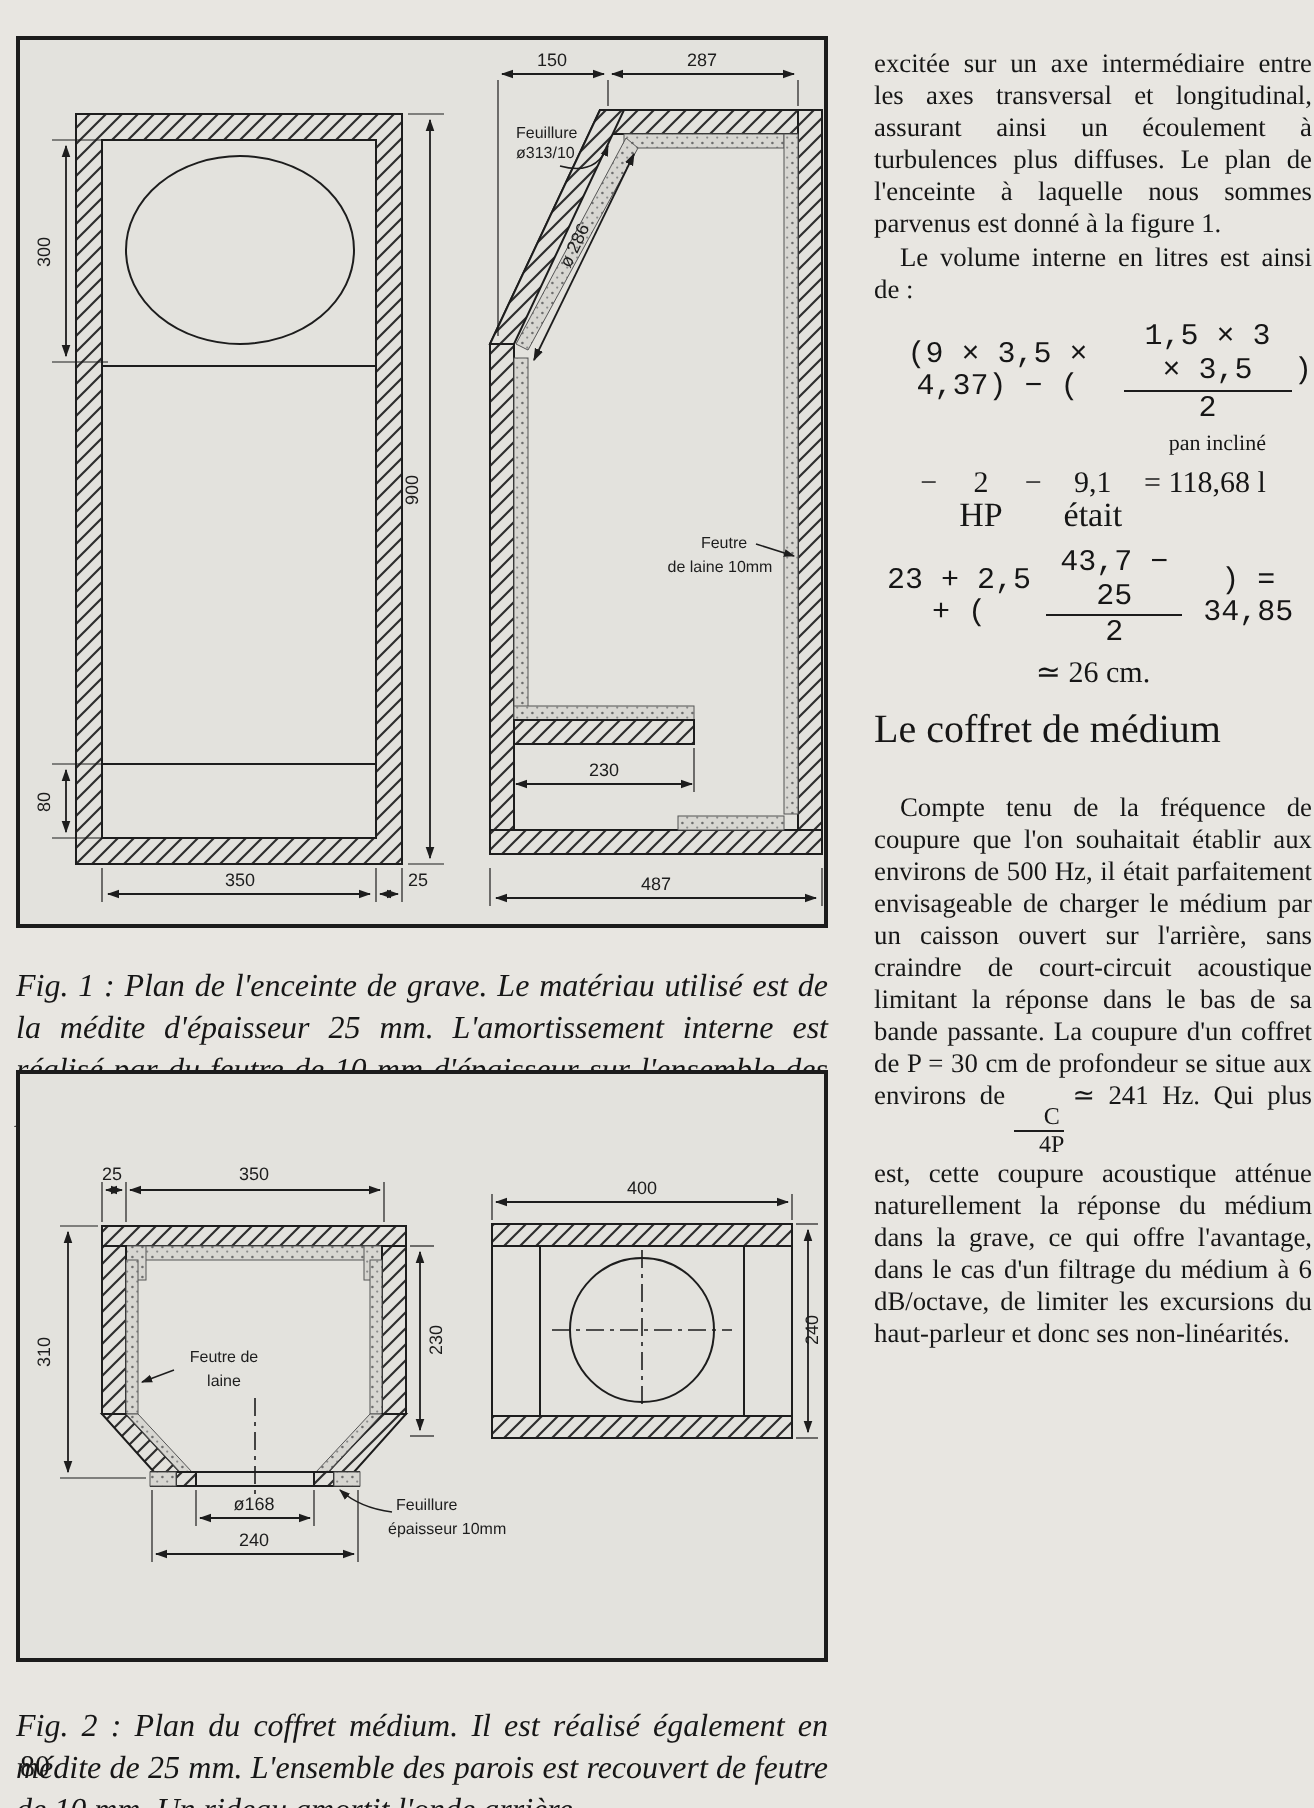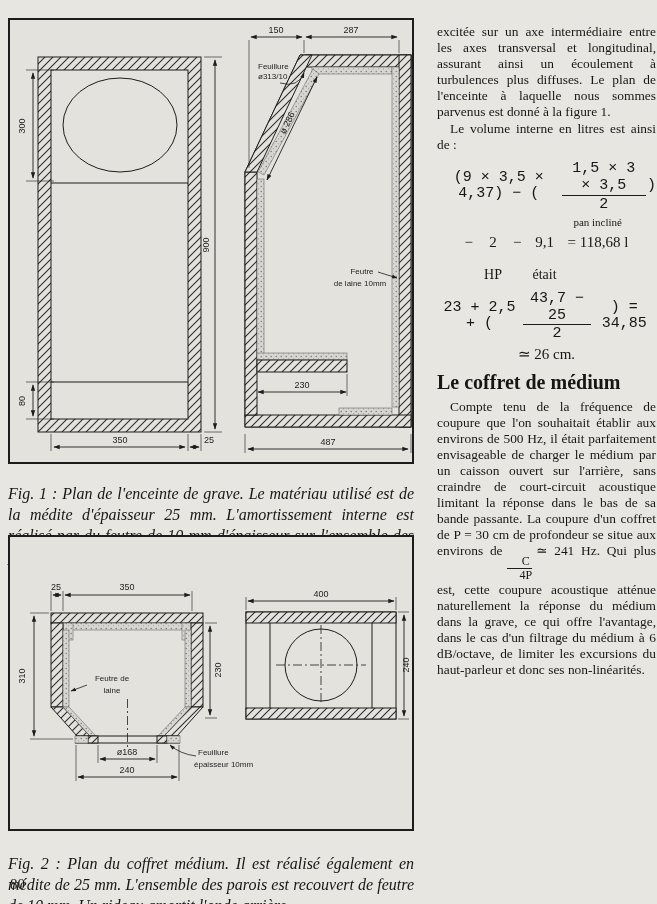--- a/index.html
+++ b/index.html
@@ -24,31 +24,31 @@
   #cap2 { top:838px; }
   #page-number { position:absolute; left:10px; top:876px; font-size:15px; }
 
   #right-col {
     position:absolute; left:437px; top:6px; width:219px;
     font-size:13.4px; line-height:16px; text-align:justify;
   }
   #right-col p { margin:0 0 1px 0; text-indent:13px; }
   #right-col p.noindent { text-indent:0;margin-top:18px; }
   #right-col h2 {
-    font-size:20px; font-weight:bold; margin:9px 0 6px 0;
+    font-size:20px; font-weight:normal; margin:9px 0 20px 0;
     line-height:1.1; text-align:left;
   }
   .formula { margin:7px 0 5px 0; font-size:15px; text-align:center; }
   .frow { display:flex; justify-content:center; align-items:center;font-family:Liberation Mono, monospace; }
   .frac { display:inline-flex; flex-direction:column; text-align:center; line-height:1.15; margin:0 1px; }
   .frac .num { border-bottom:1.3px solid #1c1c1c; padding:0 3px; }
-  .fnote { font-size:11px; text-align:right; padding-right:34px; margin-top:1px; }
+  .fnote { font-size:11px; text-align:right; padding-right:23px; margin-top:1px; }
   .frow2 { display:flex; justify-content:center; align-items:flex-start; margin-top:4px; }
   .stack { display:inline-flex; flex-direction:column; align-items:center; margin:0 7px; }
-  .stack .lbl { font-size:14px; margin-top:17px; }
+  .stack .lbl { font-size:17px; margin-top:0; }
   .op { margin:0 4px; }
   .fline2 { text-align:center; margin-top:3px; }
   .ifrac {
     display:inline-flex; flex-direction:column; text-align:center;
     font-size:12px; line-height:1.1; vertical-align:-0.85em; margin:0 4px;
   }
   .ifrac .num { border-bottom:1.1px solid #1c1c1c; padding:0 2px; }
 
   svg { display:block; overflow:visible; }
   svg text { font-family:"Liberation Sans", sans-serif; font-size:9px; fill:#1d1d1d; }

